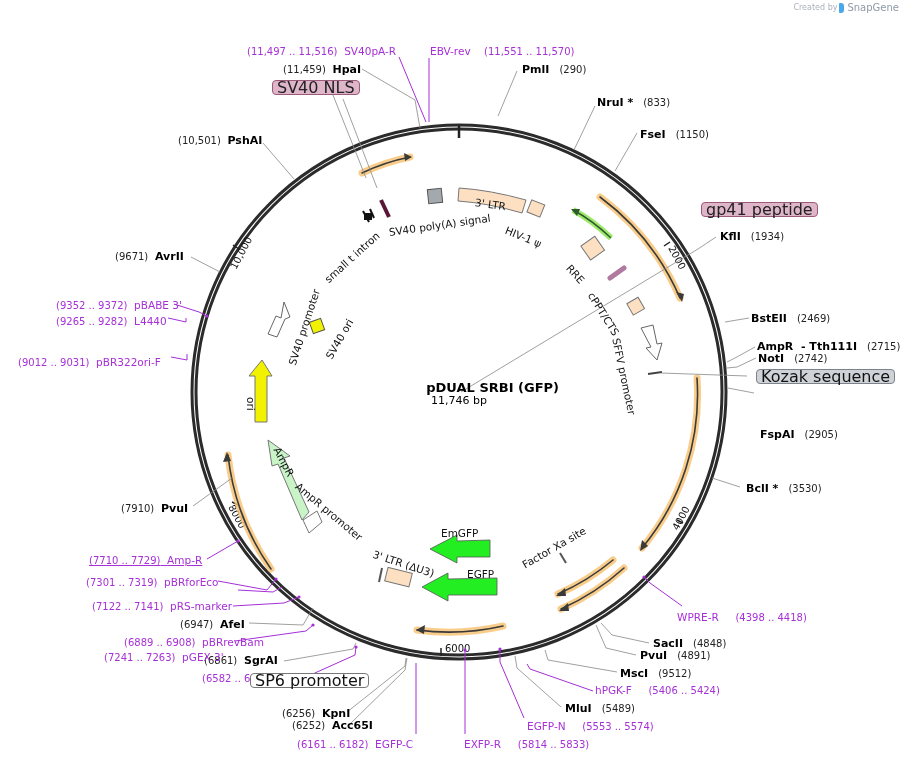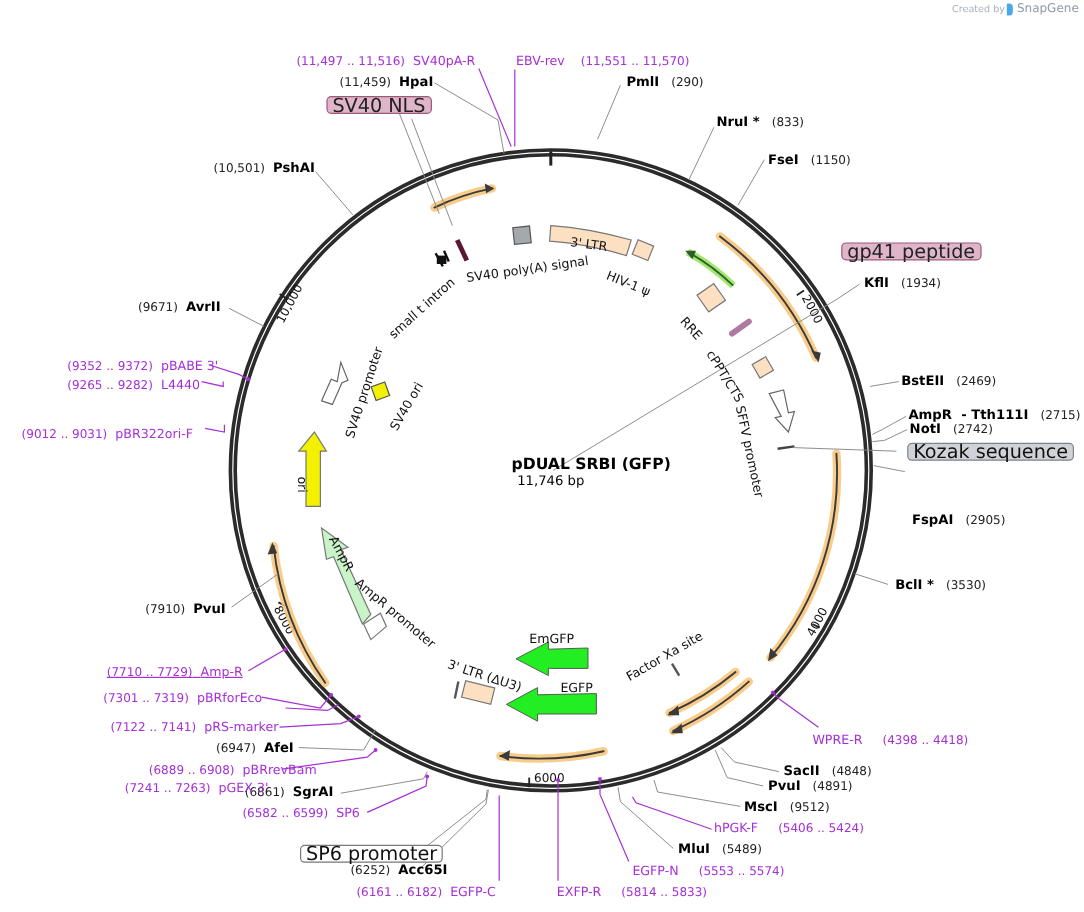--- a/index.html
+++ b/index.html
@@ -227,21 +227,21 @@
     <div class="lbl pr" style="left: 92px; top: 600px; white-space: pre;"><span class="pos">(7122 .. 7141)</span>  <span class="nm">pRS-marker</span></div>
     <div class="lbl pr" style="left: 104px; top: 607px; white-space: pre; margin-top: 44px;"><span class="pos">(7241 .. 7263)</span>  <span class="nm">pGEX 3'</span></div>
     <div class="lbl pr" style="left: 86px; top: 576px; white-space: pre;"><span class="pos">(7301 .. 7319)</span>  <span class="nm">pBRforEco</span></div>
     <div class="lbl pr" style="left: 89px; top: 554px; white-space: pre; text-decoration: underline;"><span class="pos">(7710 .. 7729)</span>  <span class="nm">Amp-R</span></div>
     <div class="lbl pr" style="left: 18px; top: 356px; white-space: pre;"><span class="pos">(9012 .. 9031)</span>  <span class="nm">pBR322ori-F</span></div>
     <div class="lbl pr" style="left: 56px; top: 315px; white-space: pre;"><span class="pos">(9265 .. 9282)</span>  <span class="nm">L4440</span></div>
     <div class="lbl pr" style="left: 56px; top: 299px; white-space: pre; text-align: center;"><span class="pos">(9352 .. 9372)</span>  <span class="nm">pBABE 3'</span></div>
     <div class="feat feat-pink" style="left: 272px; top: 80px;">SV40 NLS</div>
     <div class="feat feat-pink" style="left: 701px; top: 202px;">gp41 peptide</div>
     <div class="feat feat-gray" style="left: 756px; top: 369px;">Kozak sequence</div>
-    <div class="feat feat-white" style="left: 250px; top: 704px;">SP6 promoter</div>
+    <div class="feat feat-white" style="left: 250px; top: 673px;">SP6 promoter</div>
     <div class="lbl" style="left: 476px; top: 196px; color: rgb(17, 17, 17); font-size: 10.5px; transform-origin: 0px 0px; transform: rotate(8deg);">3' LTR</div>
     <div class="lbl" style="left: 508px; top: 224px; color: rgb(17, 17, 17); font-size: 10.5px; transform-origin: 0px 0px; transform: rotate(22deg);">HIV-1 ψ</div>
     <div class="lbl" style="left: 388px; top: 226px; color: rgb(17, 17, 17); font-size: 10.5px; transform-origin: 0px 0px; transform: rotate(-8deg);">SV40 poly(A) signal</div>
     <div class="lbl" style="left: 322px; top: 276px; color: rgb(17, 17, 17); font-size: 10.5px; transform-origin: 0px 0px; transform: rotate(-42deg);">small t intron</div>
     <div class="lbl" style="left: 573px; top: 262px; color: rgb(17, 17, 17); font-size: 10.5px; transform-origin: 0px 0px; transform: rotate(48deg);">RRE</div>
     <div class="lbl" style="left: 596px; top: 290px; color: rgb(17, 17, 17); font-size: 10.5px; transform-origin: 0px 0px; transform: rotate(58deg);">cPPT/CTS</div>
     <div class="lbl" style="left: 622px; top: 337px; color: rgb(17, 17, 17); font-size: 10.5px; transform-origin: 0px 0px; transform: rotate(78deg);">SFFV promoter</div>
     <div class="lbl" style="left: 286px; top: 363px; color: rgb(17, 17, 17); font-size: 10.5px; transform-origin: 0px 0px; transform: rotate(-72deg);">SV40 promoter</div>
     <div class="lbl" style="left: 323px; top: 355px; color: rgb(17, 17, 17); font-size: 10.5px; transform-origin: 0px 0px; transform: rotate(-60deg);">SV40 ori</div>
     <div class="lbl" style="left: 257px; top: 397px; color: rgb(17, 17, 17); font-size: 10.5px; transform-origin: 0px 0px; transform: rotate(90deg);">ori</div>

